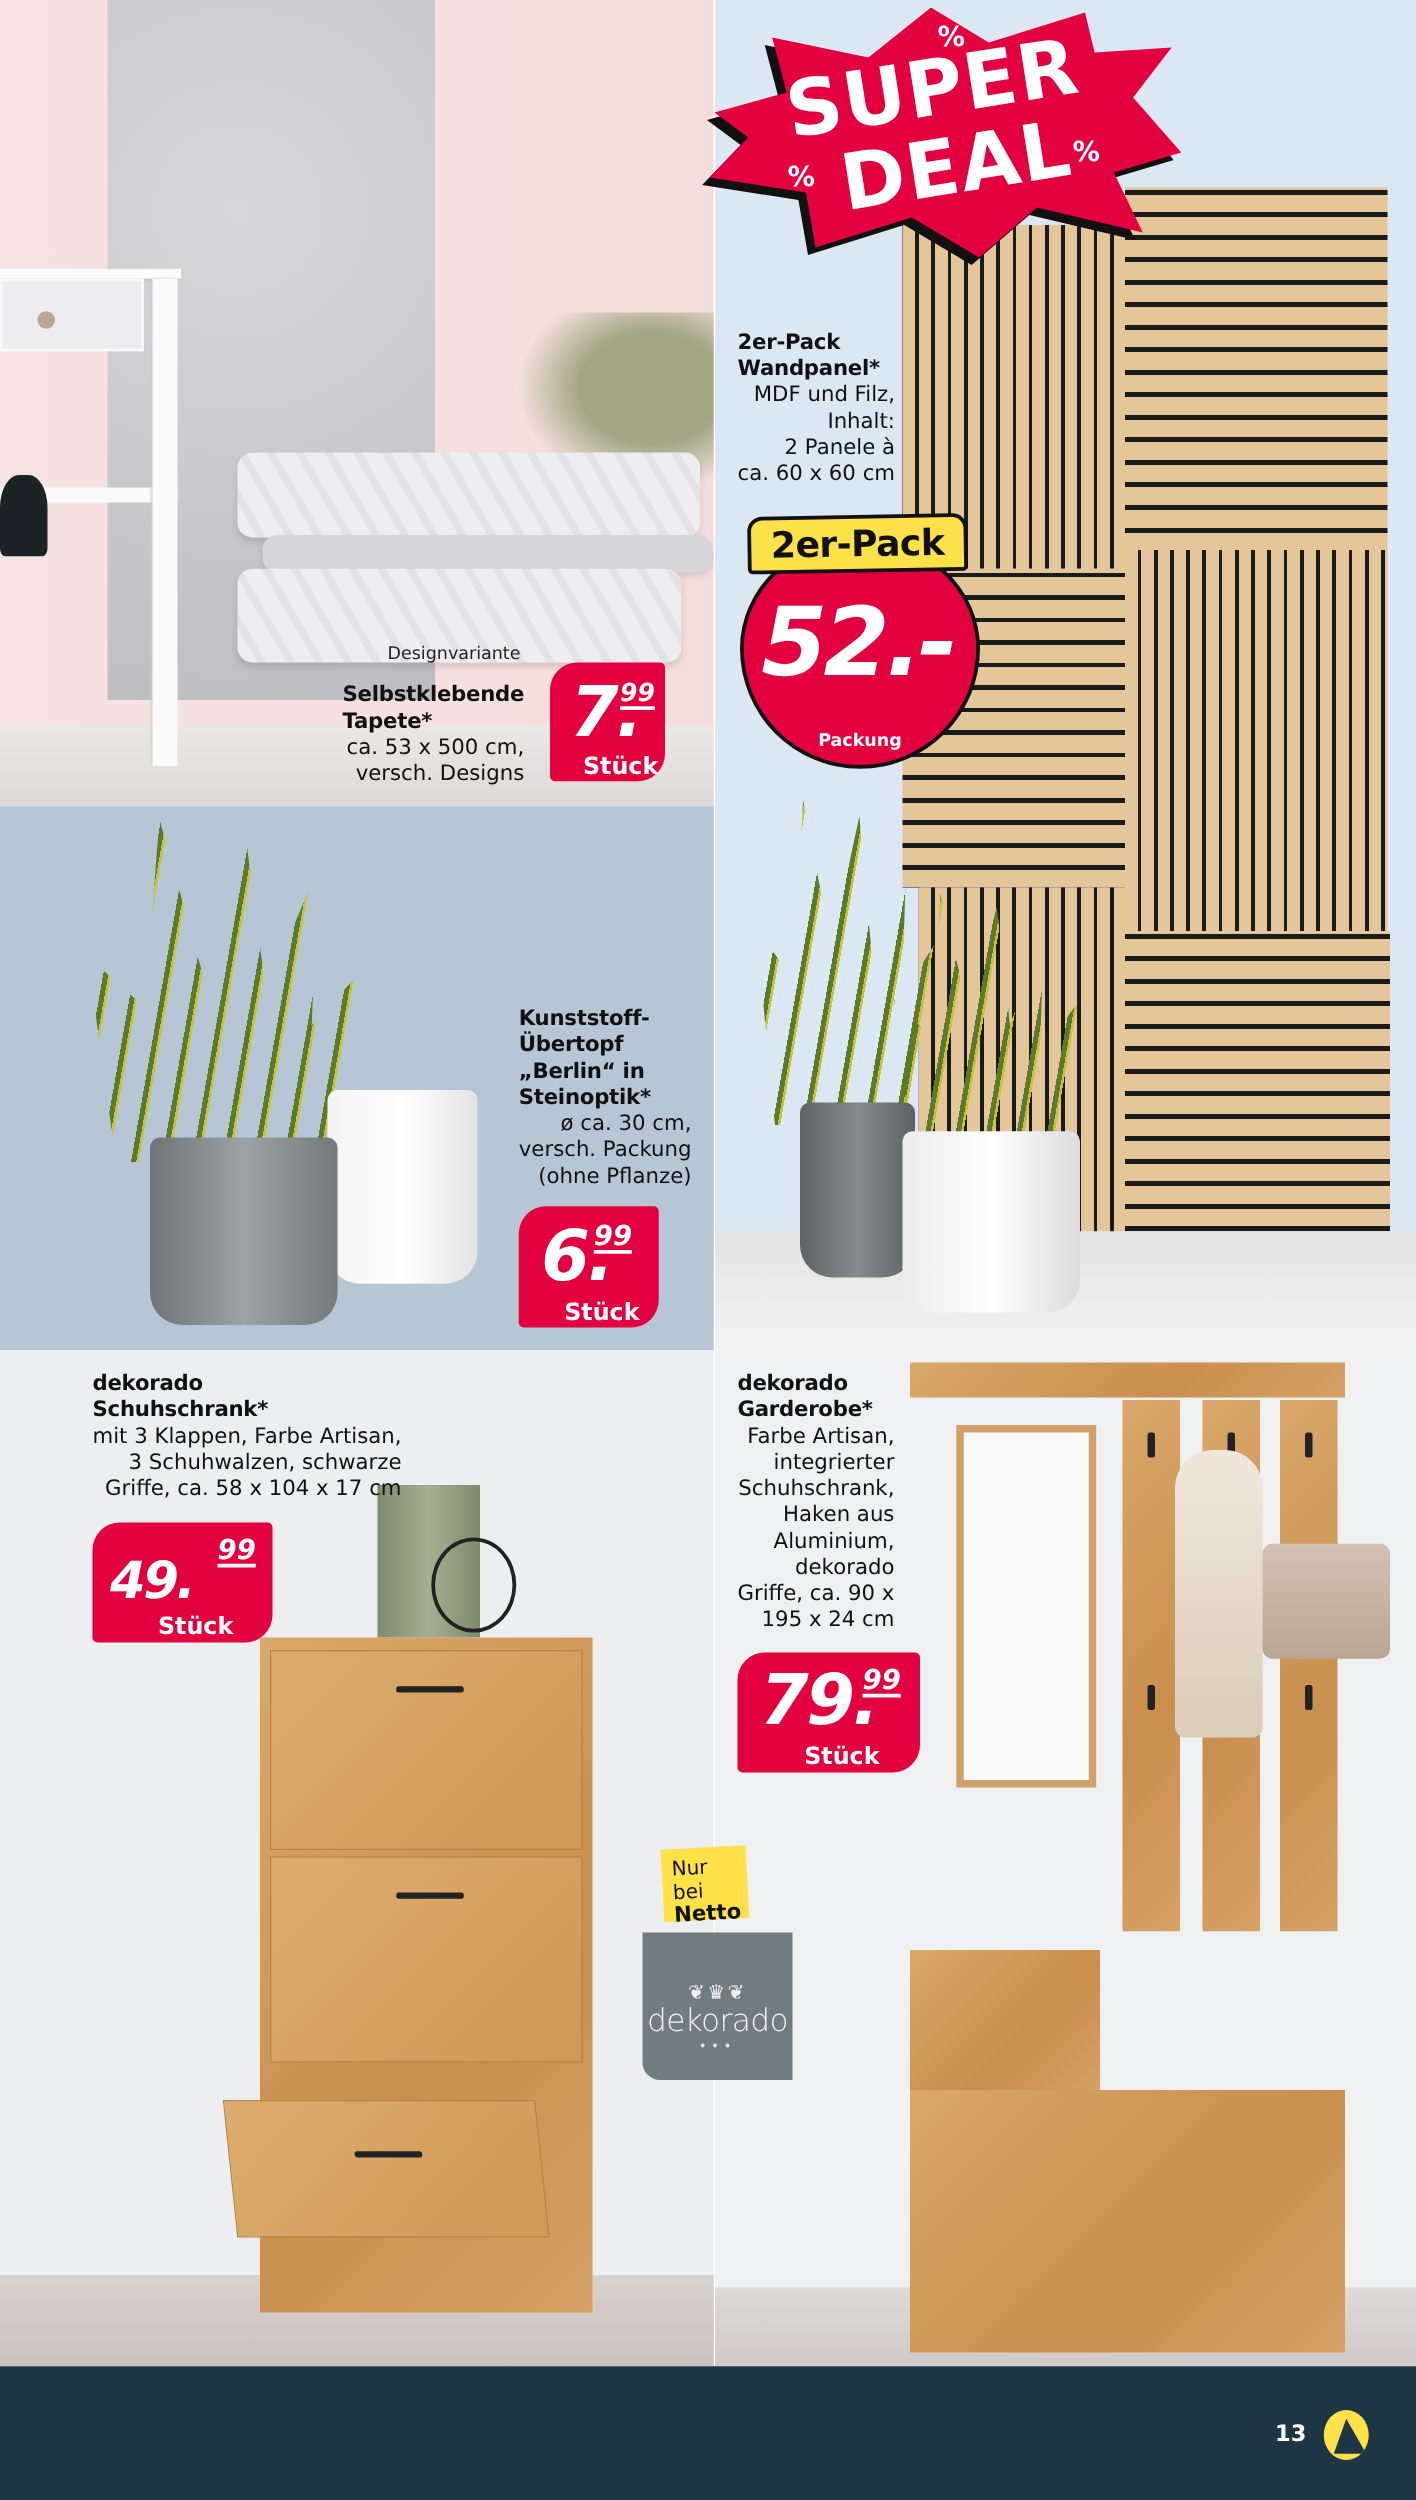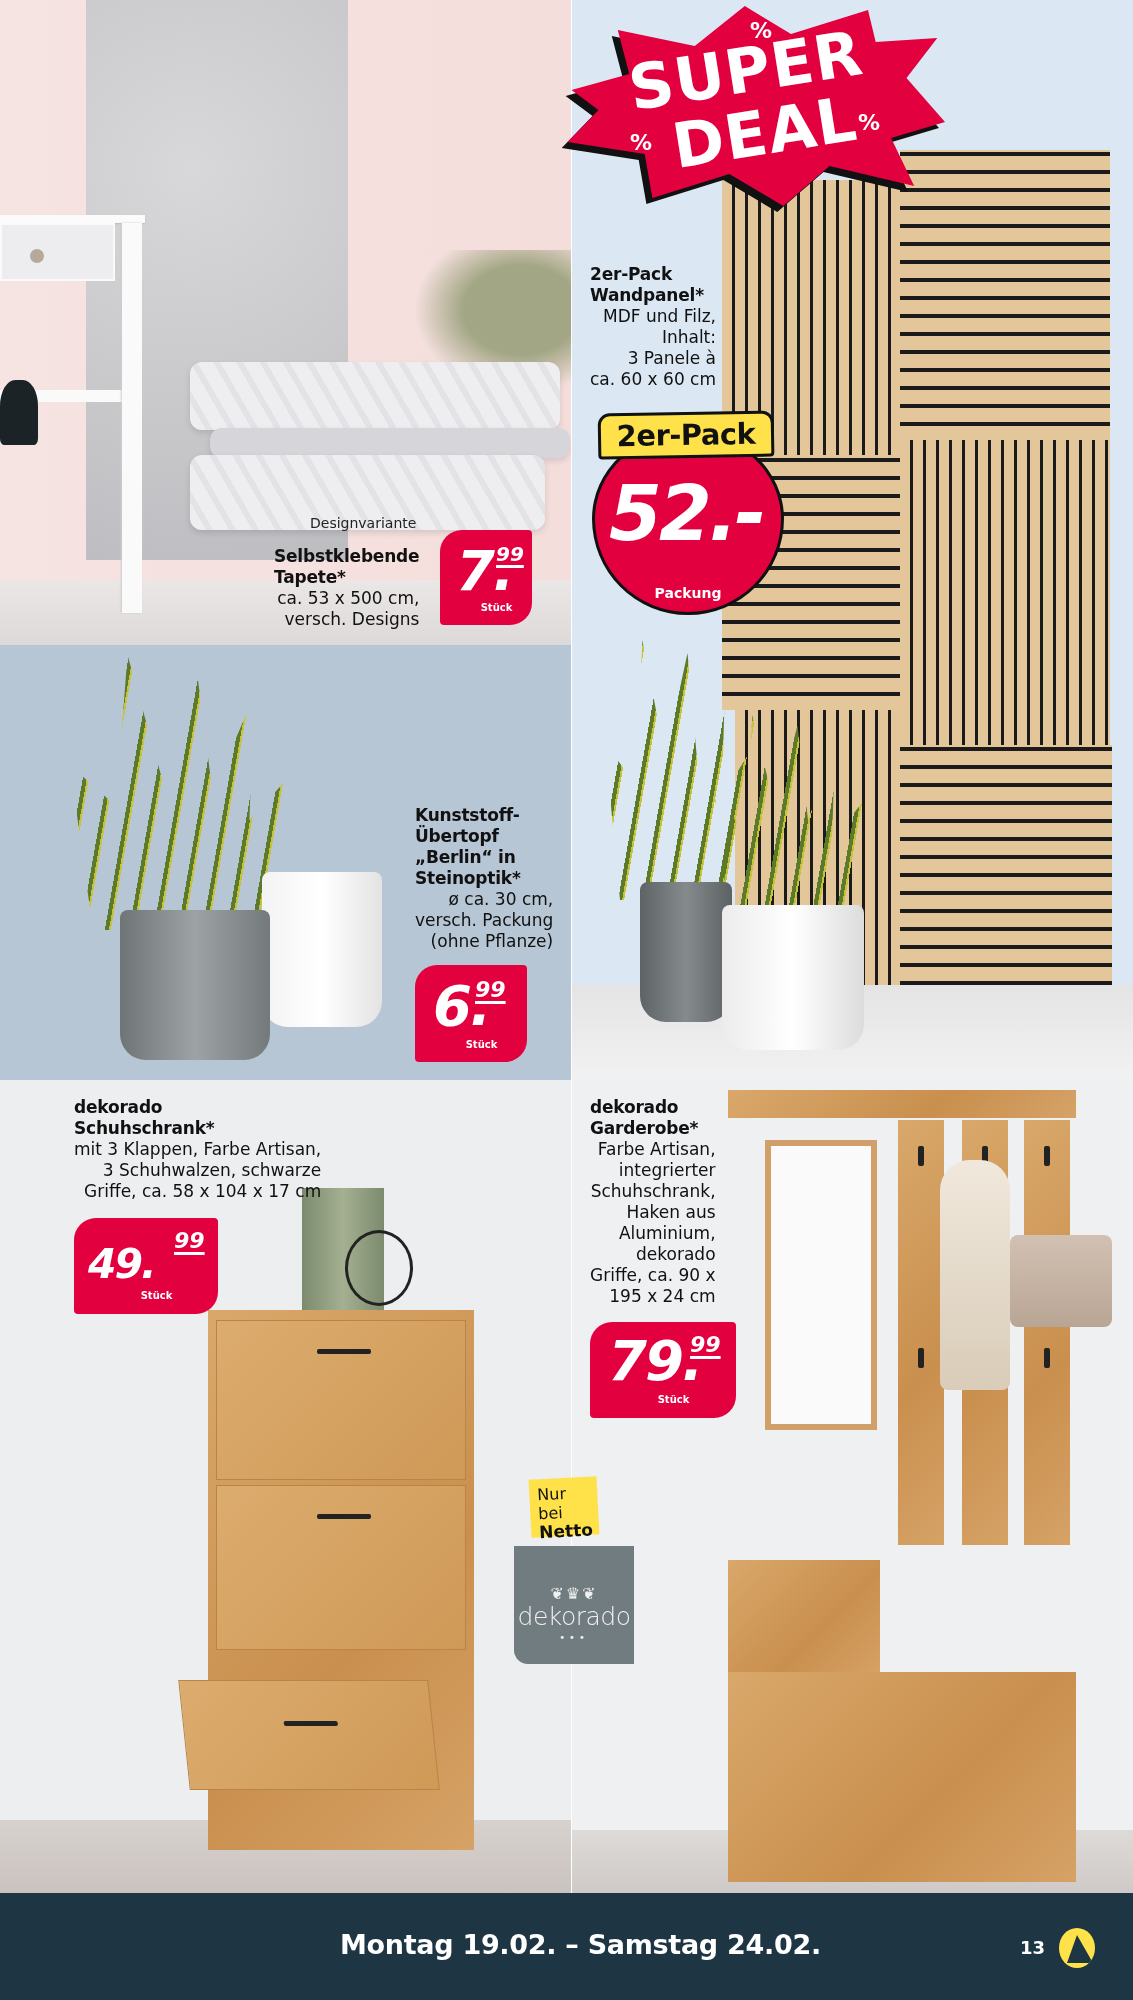--- a/index.html
+++ b/index.html
@@ -78,21 +78,21 @@
   .product { position: absolute; font-size: 17px; line-height: 21px; color: #111; }
   .product .name { font-weight: 800; letter-spacing: -0.2px; }
   .product .desc { font-weight: 400; text-align: right; }
   .designvariante { position: absolute; left: 310px; top: 515px; font-size: 14px; color: #222; }
 
   
   .price-tag { position: absolute; background: #e3003f; color: #fff;
     border-radius: 22px 4px 22px 4px; text-align: center; }
   .price-tag .big { position: absolute; font-weight: 900; font-style: italic; letter-spacing: -2px; }
   .price-tag .cents { position: absolute; font-weight: 900; font-style: italic; text-decoration: underline; text-decoration-thickness: 3px; text-underline-offset: 4px; }
-  .price-tag .unit { position: absolute; left: 0; right: 0; font-weight: 800; font-size: 10px; margin-left: 21px; }
+  .price-tag .unit { position: absolute; left: 0; right: 0; font-weight: 800; font-size: 19px; margin-left: 21px; }
 
   .pt-tapete { left: 440px; top: 530px; width: 92px; height: 95px; }
   .pt-tapete .big { left: 16px; top: 8px; font-size: 56px; }
   .pt-tapete .cents { left: 56px; top: 12px; font-size: 20px; }
   .pt-tapete .unit { top: 72px; }
 
   .pt-topf { left: 415px; top: 965px; width: 112px; height: 97px; }
   .pt-topf .big { left: 18px; top: 8px; font-size: 56px; }
   .pt-topf .cents { left: 60px; top: 12px; font-size: 22px; }
   .pt-topf .unit { top: 74px; }
@@ -241,21 +241,21 @@
   <span class="pct pc3">%</span>
   <span class="w1">SUPER</span>
   <span class="w2">DEAL</span>
 </div>
 
 <div class="product" style="left:590px;top:264px;">
   <div class="name">2er-Pack</div>
   <div class="name">Wandpanel*</div>
   <div class="desc">MDF und Filz,</div>
   <div class="desc">Inhalt:</div>
-  <div class="desc">3 Panele à</div>
+  <div class="desc">2 Panele à</div>
   <div class="desc">ca. 60 x 60 cm</div>
 </div>
 <div class="pack-circle">
   <span class="big">52.-</span>
   <span class="unit">Packung</span>
 </div>
 <div class="pack-label">2er-Pack</div>
 
 <div class="product" style="left:415px;top:805px;">
   <div class="name">Kunststoff-</div>
@@ -307,18 +307,17 @@
   <div>Nur bei</div>
   <div class="b">Netto</div>
 </div>
 <div class="dekorado-logo">
   <div class="crown">❦♛❦</div>
   <div class="word">dekorado</div>
   <div class="dots">•••</div>
 </div>
 
 <footer class="footer">
-  <span class="dates">Montag 19.02. – Samstag 24.02.</span>
   <span class="page-num">13</span>
   <span class="netto-icon">
       <span class="dog"></span>
     </span>
 </footer>
 
 </body></html>

